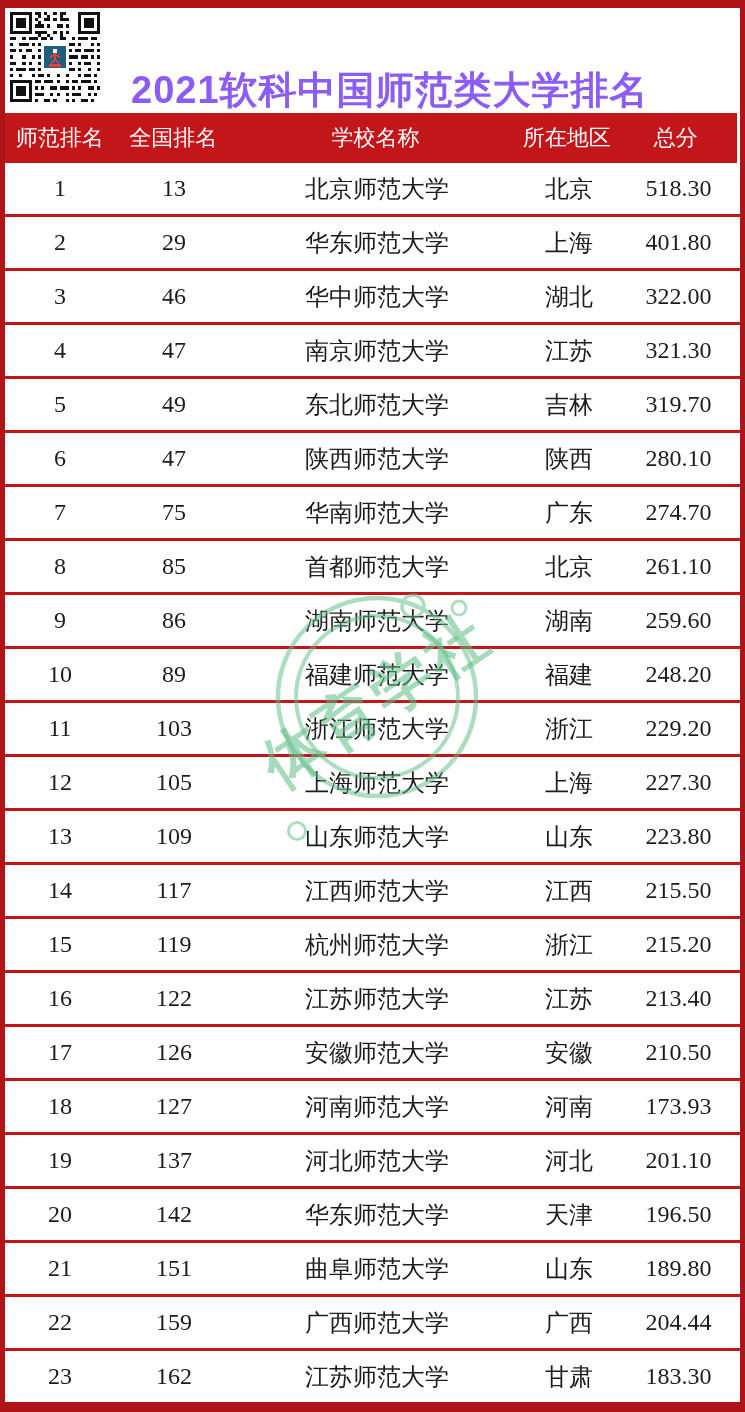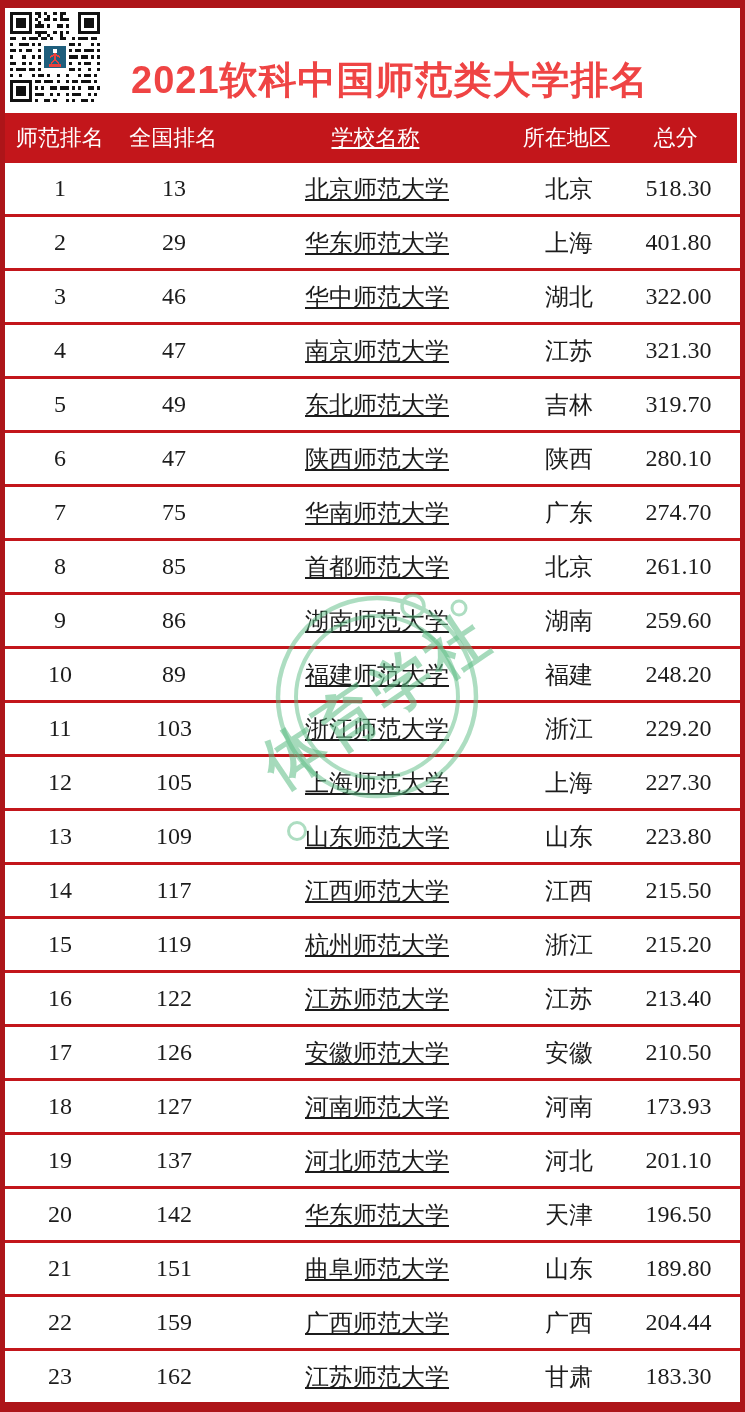--- a/index.html
+++ b/index.html
@@ -11,44 +11,44 @@
   .b-top,.b-bottom,.b-left,.b-right{position:absolute;background:#ad1519;}
   .b-top{left:0;top:0;width:745px;height:8px;}
   .b-bottom{left:0;top:1402px;width:745px;height:10px;}
   .b-left{left:0;top:0;width:5px;height:1412px;}
   .b-right{left:740px;top:0;width:5px;height:1412px;}
 
   
   .masthead{position:absolute;left:5px;top:8px;width:735px;height:105px;background:#fff;}
   .qr{position:absolute;left:5px;top:4px;width:90px;height:90px;}
   .title{
-    position:absolute;left:126px;top:6px;height:133px;display:flex;align-items:center;
+    position:absolute;left:126px;top:16px;height:133px;display:flex;align-items:center;
     font-family:"Liberation Sans","DejaVu Sans",sans-serif;
-    font-size:38px;font-weight:700;color:#ef4444;letter-spacing:1px;white-space:nowrap;
+    font-size:38px;font-weight:700;color:#8b5cf6;letter-spacing:1px;white-space:nowrap;
   }
 
   
   .thead{
     position:absolute;left:5px;top:113px;width:732px;height:50px;background:#c3161b;
     display:flex;align-items:center;
     font-family:"Liberation Sans","DejaVu Sans",sans-serif;
     font-size:22px;color:#ffffff;
   }
   .thead .hc{text-align:center;}
 
   
   .tbody{
     position:absolute;left:5px;top:163px;width:735px;background:#c3161b;
     display:flex;flex-direction:column;gap:3px;
   }
   .trow{height:51px;background:#ffffff;display:flex;align-items:center;}
   .trow .tc{text-align:center;font-size:24px;color:#1c1c1c;}
 
   
-  .c0{width:110px;} .c1{width:118px;} .c2{width:288px;text-decoration:underline;} .c3{width:96px;} .c4{width:123px;}
+  .c0{width:110px;} .c1{width:118px;} .c2{width:288px;} .c3{width:96px;} .c4{width:123px;}
 
   
   .wm{position:absolute;left:0;top:0;pointer-events:none;}
   .wm text{
     font-family:"Liberation Serif","DejaVu Serif",serif;
     font-weight:700;letter-spacing:5px;
   }
 </style>
 </head>
 <body>

